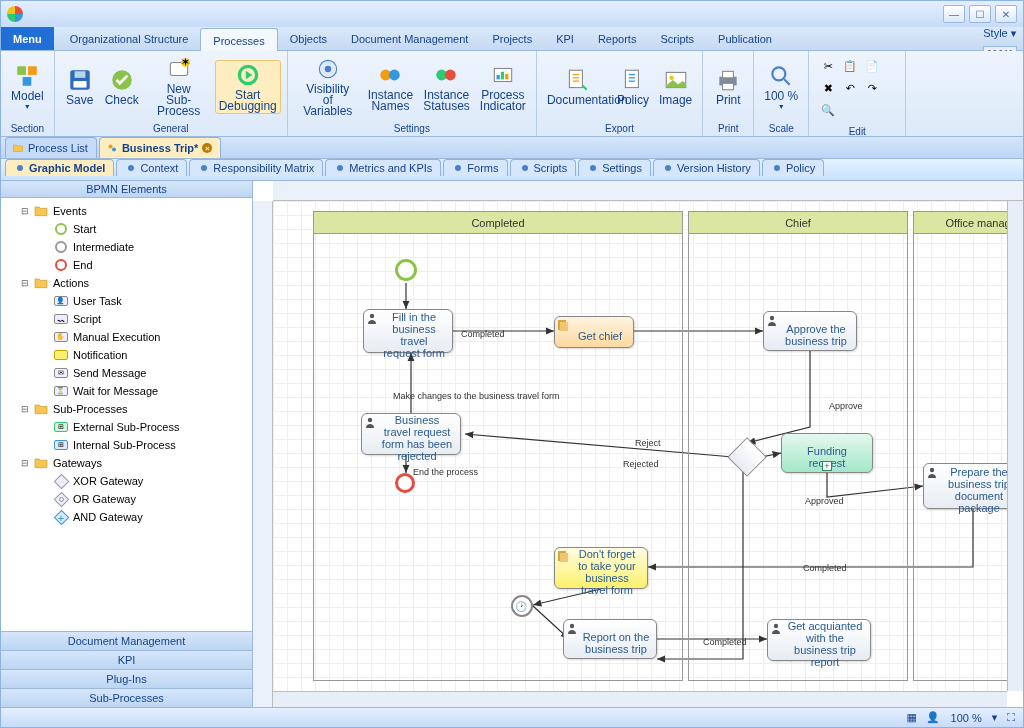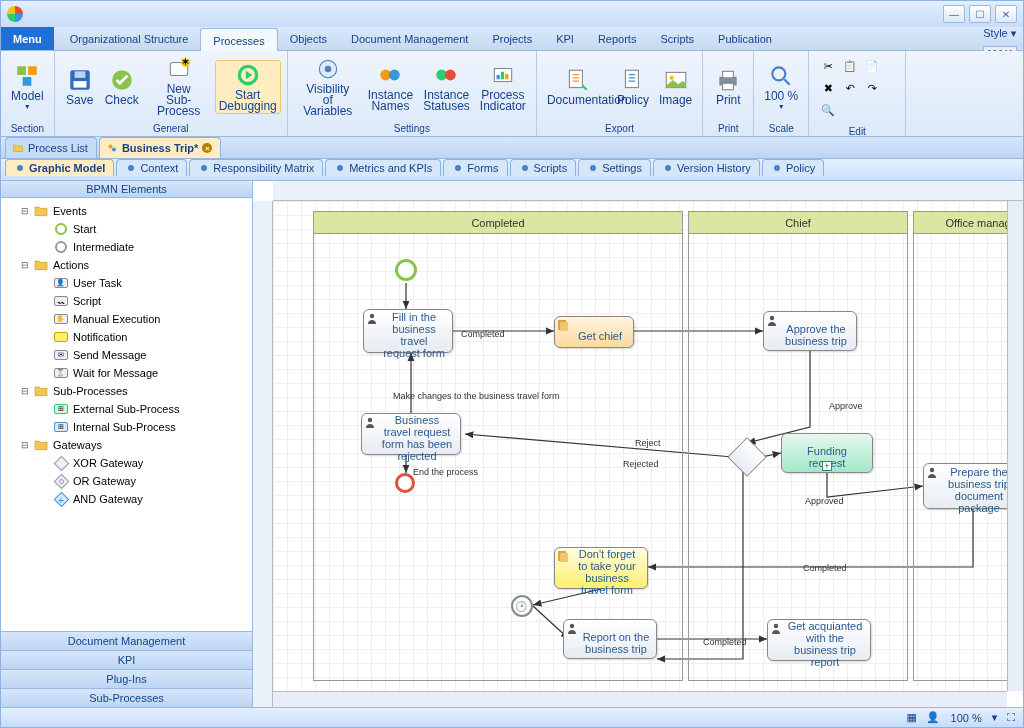--- a/index.html
+++ b/index.html
@@ -379,20 +379,27 @@
           </span>
           <span>Start</span>
         </div>
         <div class="treerow d2">
           <span class="exp"></span>
           <span class="nico">
             <div style="width:12px;height:12px;border:2px solid #999;border-radius:50%"></div>
           </span>
           <span>Intermediate</span>
         </div>
+        <div class="treerow d2">
+          <span class="exp"></span>
+          <span class="nico">
+            <div style="width:12px;height:12px;border:2px solid #e74c3c;border-radius:50%"></div>
+          </span>
+          <span>End</span>
+        </div>
         <div class="treerow d1">
           <span class="exp">⊟</span>
           <span class="nico">
             <svg width="100%" height="100%" viewBox="0 0 24 24">
               <path d="M3 6h6l2 2h10v11H3Z" fill="#f6c651" stroke="#c49a2e"></path>
             </svg>
           </span>
           <span>Actions</span>
         </div>
         <div class="treerow d2">

